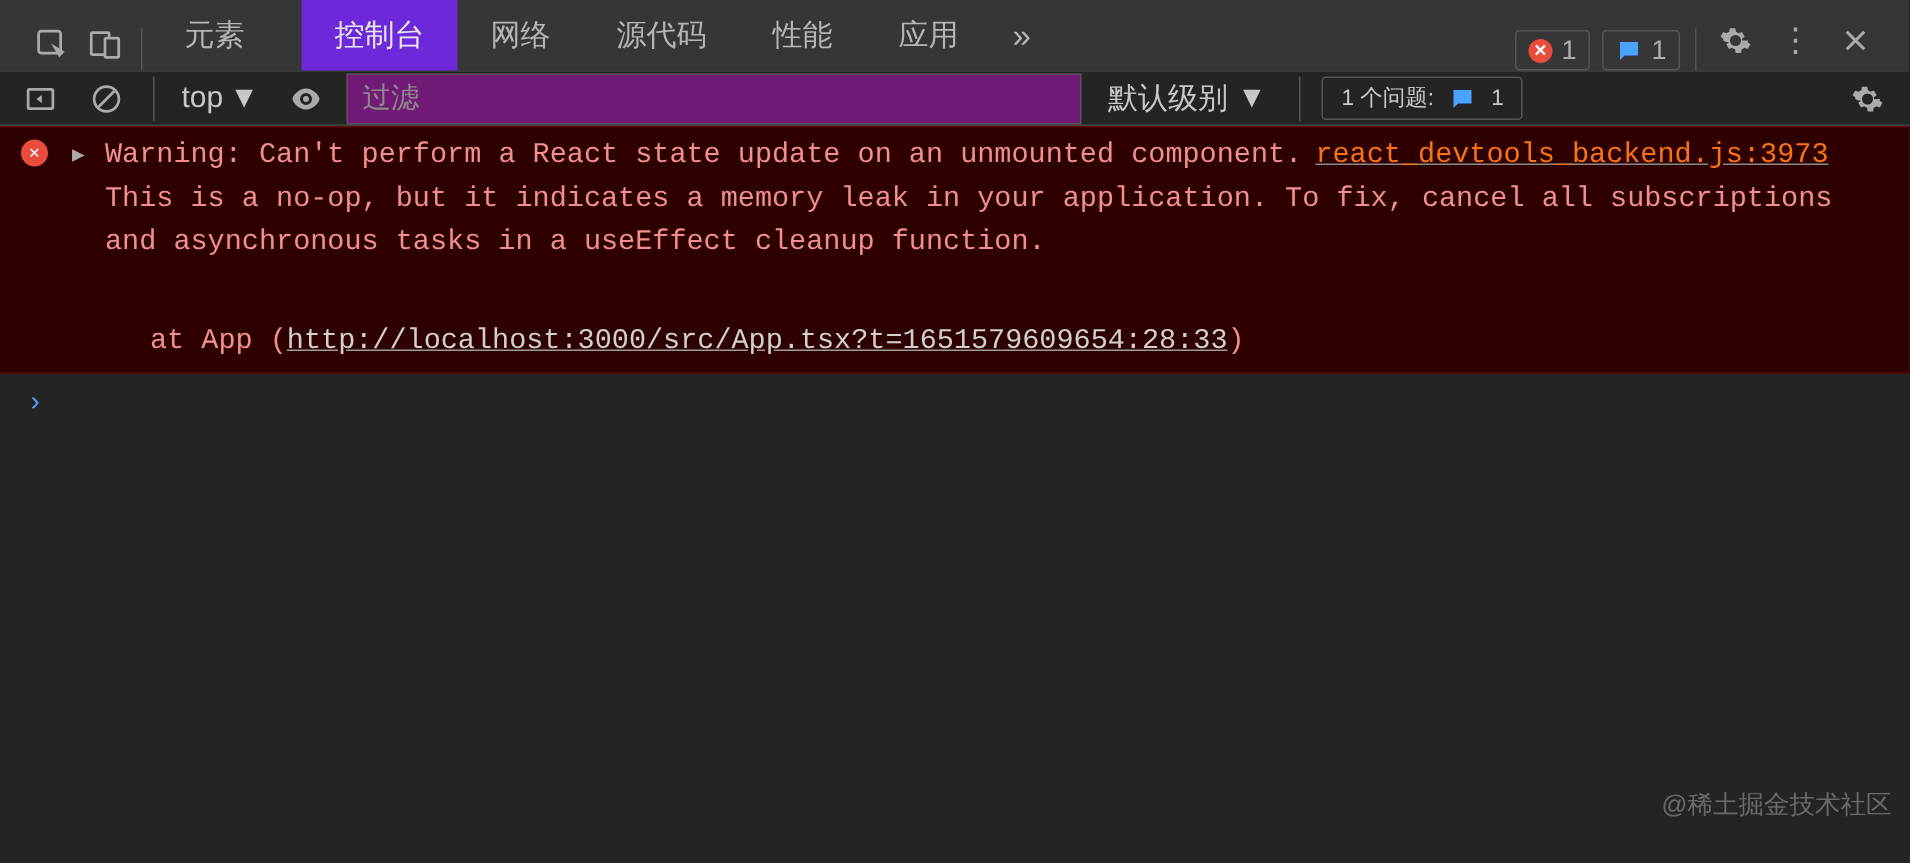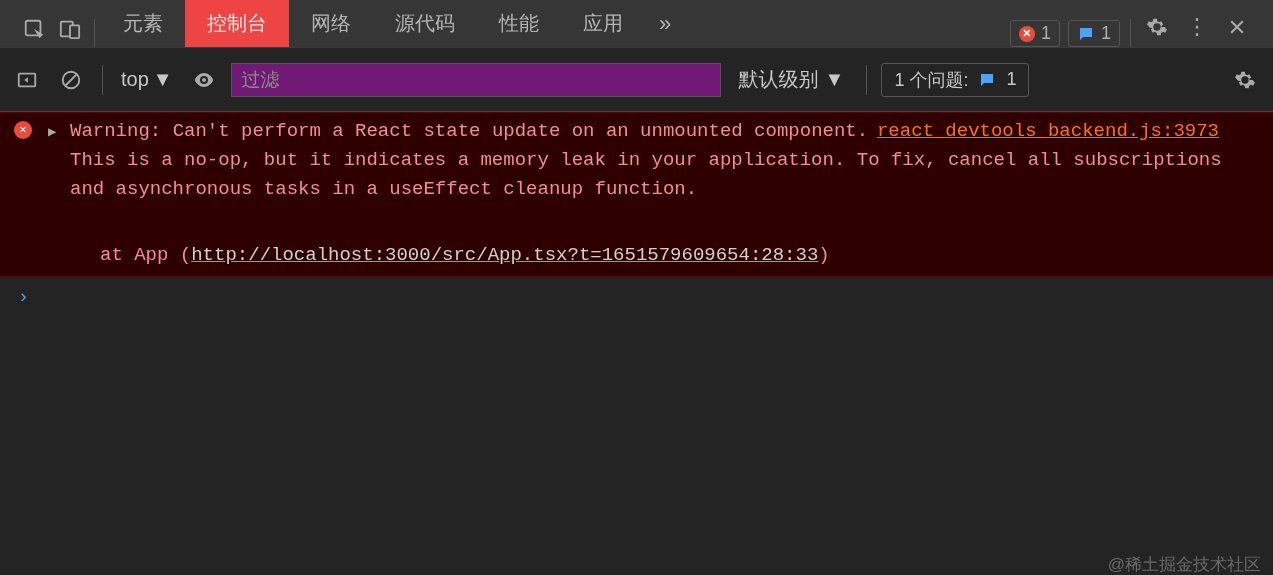--- a/index.html
+++ b/index.html
@@ -35,22 +35,23 @@
   }
   .tabstrip .tabs { display: flex; align-items: stretch; height: 100%; }
   .tabstrip .tab {
     padding: 0 22px;
     display: flex; align-items: center;
     font-size: 20px;
     color: #b5b5b5;
     cursor: pointer;
   }
   .tabstrip .tab.active {
-    background: #ef4444;
+    background: #6d28d9;
     color: #e6e6e6;
+    margin-left: 16px;
   }
   .tabstrip .spacer { flex: 1; }
   .badge {
     display: flex; align-items: center;
     border: 1px solid #555;
     border-radius: 3px;
     padding: 2px 8px;
     margin: 0 4px;
     font-size: 18px;
     gap: 6px;
@@ -63,21 +64,21 @@
     color:#fff; font-size:11px; font-weight:bold;
   }
   .badge .issue-ico { color:#4aa3ff; font-size:18px; }
   .tabstrip .gear, .tabstrip .kebab, .tabstrip .close {
     width:40px; height:40px; display:flex; align-items:center; justify-content:center;
     color:#aaa; font-size:22px; cursor:pointer;
   }
 
   
   .toolbar {
-    height: 64px;
+    height: 36px;
     background: #242424;
     border-bottom: 1px solid #444;
     display: flex;
     align-items: center;
     padding: 0 10px;
     gap: 10px;
   }
   .toolbar .tool-icon {
     width: 34px; height: 34px;
     display:flex; align-items:center; justify-content:center;
@@ -101,21 +102,21 @@
   .filter-input::placeholder { color:#8b8b8b; }
   .level-sel {
     display:flex; align-items:center; gap:6px;
     color:#c8c8c8; font-size:20px; cursor:pointer;
     padding:0 8px;
   }
   .issues-box {
     display:flex; align-items:center; gap:10px;
     border:1px solid #555; border-radius:3px;
     padding: 4px 12px;
-    font-size:18px; color:#c8c8c8;
+    font-size:15px; color:#c8c8c8;
     cursor:pointer;
   }
   .toolbar .spacer { flex:1; }
   .toolbar .gear2 {
     width:36px; height:36px; display:flex; align-items:center; justify-content:center;
     color:#aaa; cursor:pointer;
   }
 
   
   .console {

